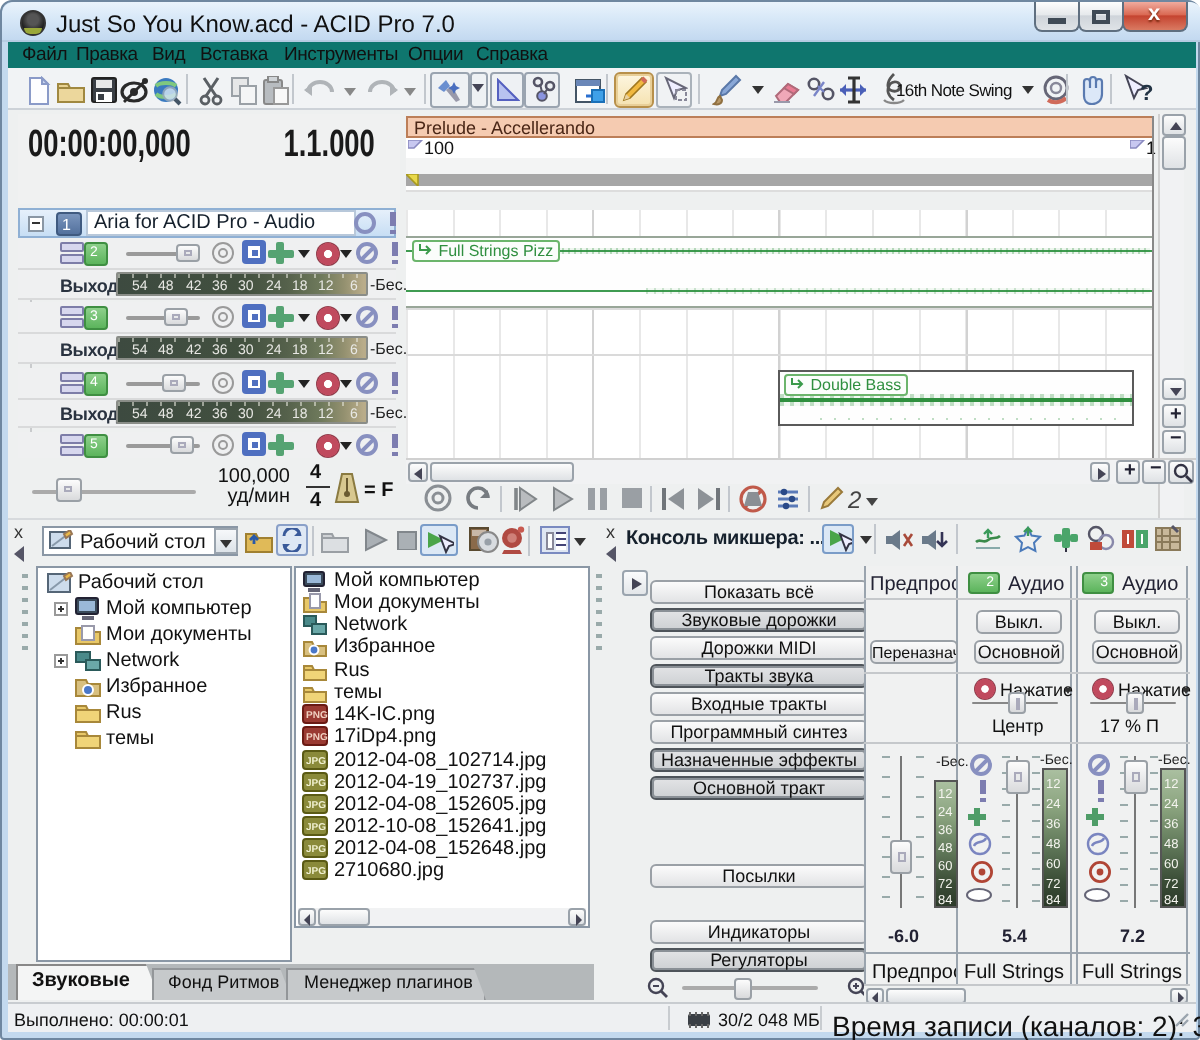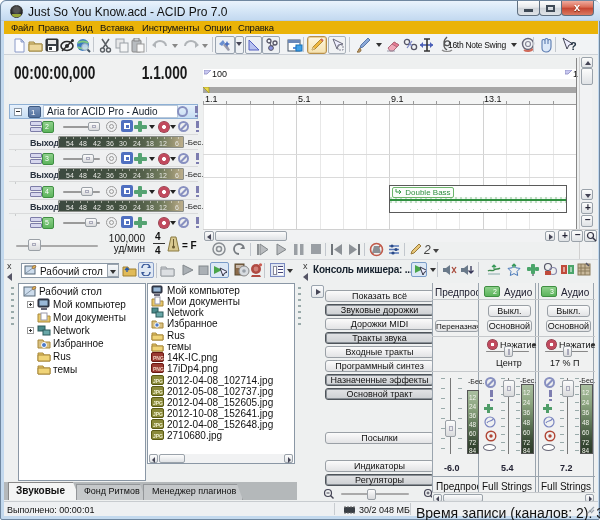--- a/index.html
+++ b/index.html
@@ -5,21 +5,21 @@
 html,body{width:600px;height:520px;overflow:hidden}
 body{font-family:"Liberation Sans",sans-serif}
 .a{position:absolute}
 .tx{position:absolute;white-space:nowrap;color:#111}
 #win{position:relative;width:600px;height:520px;background:#c3d9ee;border:1px solid #6f87a0;border-radius:6px 6px 2px 2px}
 
 #title{position:absolute;left:0;top:0;width:600px;height:20px;background:linear-gradient(#eaf3fc,#d9e9f8 40%,#c3d9f0);border-radius:6px 6px 0 0;border-bottom:1px solid #b6cce2}
 .wbtn{position:absolute;top:0;height:15px;border:1px solid #5f6f80;border-top:none;border-radius:0 0 4px 4px;background:linear-gradient(#fdfdfd,#e6e9ec 45%,#cfd4da 50%,#dfe3e7)}
 .wbtn i{position:absolute;background:#3f4a56}
 
-#menu{position:absolute;left:3px;top:20px;width:594px;height:13px;background:#eab308}
+#menu{position:absolute;left:3px;top:20px;width:594px;height:13px;background:#0f766e}
 #menu span{position:absolute;top:1px;font-size:9.5px;color:#111;letter-spacing:-.2px}
 
 #tbar{position:absolute;left:3px;top:33px;width:594px;height:21px;background:#f1f3f5;border-bottom:1px solid #cdd2d8}
 .tsep{position:absolute;top:3px;width:1px;height:15px;background:#c2c7cd}
 
 #lpan{position:absolute;left:3px;top:54px;width:199px;height:204px;background:#eef0f0}
 #timedisp{position:absolute;left:5px;top:2px;width:191px;height:45px;background:#f0f1f1}
 .trow{position:absolute;left:5px;width:189px;background:#eff0f1;border-bottom:1px solid #d9dadb}
 .meterbar{position:absolute;background:repeating-linear-gradient(90deg,rgba(235,235,225,.55) 0 1px,transparent 1px 7px) top left/100% 2px no-repeat,linear-gradient(90deg,#3d4a40,#42503f 50%,#55614b 68%,#6f7a5c 82%,#93906f 91%,#b9ac8a 99%);border:1px solid #8a8d88;border-radius:1px}
 .meterbar b{position:absolute;top:3px;font-size:7px;font-weight:normal;color:#e8e8e4}
@@ -441,50 +441,55 @@
  <div class="a" style="left:149px;top:188px;width:12px;height:1px;background:#333"></div>
  <div class="tx" style="left:151px;top:190px;font-size:10px;font-weight:bold">4</div>
  <svg class="a" style="left:163px;top:181px" width="13" height="17">
         <path d="M4 1h5l3 14H1z" fill="#d8c890" stroke="#8a7a40"></path>
         <path d="M6.5 3v9" stroke="#6a5a30"></path>
         <circle cx="6.5" cy="11" r="1.5" fill="#6a5a30"></circle>
       </svg>
  <div class="tx" style="left:178px;top:185px;font-size:10px;font-weight:bold">= F</div>
 </div>
 <div id="tline">
+ <div id="pinkbar">
+        <div class="tx" style="left:3px;top:0px;font-size:9px;color:#4a2616">Prelude - Accellerando</div>
+      </div>
  <div class="a" style="left:0;top:14px;width:374px;height:27px;background:#fff;border-bottom:1px solid #ddd">
    <svg class="a" style="left:1px;top:1px" width="8" height="8">
           <path d="M0 0h7l-4 4H0z" fill="#c8c8f0" stroke="#8a8ac0" stroke-width=".8"></path>
         </svg>
    <div class="tx" style="left:9px;top:0;font-size:9px">100</div>
    <svg class="a" style="left:362px;top:1px" width="8" height="8">
           <path d="M0 0h7l-4 4H0z" fill="#c8c8f0" stroke="#8a8ac0" stroke-width=".8"></path>
         </svg>
    <div class="tx" style="left:370px;top:0;font-size:9px">1</div>
  </div>
  <div class="a" style="left:0;top:24px;width:374px;height:8px;background:#f3f4f4"></div>
  <div class="a" style="left:0;top:32px;width:374px;height:6px;background:#a6a6a6"></div>
  <svg class="a" style="left:0px;top:32px" width="7" height="6">
         <path d="M0 0h6v6z" fill="#e8d84a" stroke="#a89a20" stroke-width=".8"></path>
       </svg>
- <div class="a" style="left:0;top:38px;width:374px;height:12px;background:#f3f4f4;border-bottom:1px solid #999">
-  <div class="tx" style="left:2px;top:1px;font-size:9px">1.1</div>
-  <div class="tx" style="left:95px;top:1px;font-size:9px">5.1</div>
-  <div class="tx" style="left:188px;top:1px;font-size:9px">9.1</div>
-  <div class="tx" style="left:281px;top:1px;font-size:9px">13.1</div>
-  <div class="a" style="left:0;top:8px;width:374px;height:4px;background:repeating-linear-gradient(90deg,#9a9a9a 0 1px,transparent 1px 23.3px)"></div>
- </div>
  <div class="a" style="left:0;top:50px;width:374px;height:124px;background:#fff">
   <div class="a" style="left:0;top:0;width:374px;height:124px;background:repeating-linear-gradient(90deg,#e8e8e8 0 1px,transparent 1px 23.3px)"></div>
   <div class="a" style="left:93px;top:0;width:1px;height:124px;background:#d2d2d2"></div>
   <div class="a" style="left:186px;top:0;width:1px;height:124px;background:#d2d2d2"></div>
   <div class="a" style="left:280px;top:0;width:1px;height:124px;background:#d2d2d2"></div>
   <div class="a" style="left:0;top:49px;width:374px;height:1px;background:#dadada"></div>
   <div class="a" style="left:0;top:72px;width:374px;height:1px;background:#dadada"></div>
 
+  <div class="a" style="left:0;top:13px;width:374px;height:36px;background:#fefefe;border-top:1px solid #98a698;border-bottom:1px solid #98a698">
+   <div class="a" style="left:0;top:6px;width:374px;height:1px;background:#3f9b51"></div>
+   <div class="a" style="left:60px;top:5px;width:312px;height:3px;background:repeating-linear-gradient(90deg,rgba(45,145,60,.35) 0 1px,rgba(45,145,60,.08) 1px 3px)"></div>
+   <div class="a" style="left:0;top:26px;width:374px;height:1px;background:#3f9b51"></div>
+   <div class="a" style="left:120px;top:25px;width:252px;height:3px;background:repeating-linear-gradient(90deg,rgba(45,145,60,.25) 0 1px,rgba(45,145,60,.05) 1px 4px)"></div>
+   <div class="cliplab" style="left:3px;top:1px"><svg width="8" height="7">
+              <path d="M1 1v3h5m-2-2l2 2-2 2" stroke="#3a9a4a" fill="none"></path>
+            </svg> Full Strings Pizz</div>
+  </div>
 
   <div class="a" style="left:186px;top:80px;width:178px;height:28px;background:#fefefe;border:1px solid #5a5a5a">
    <div class="a" style="left:0;top:13px;width:176px;height:2px;background:#2f8f3f"></div>
    <div class="a" style="left:0;top:11px;width:176px;height:6px;background:repeating-linear-gradient(90deg,rgba(45,145,60,.3) 0 2px,rgba(45,145,60,.05) 2px 5px)"></div>
    <div class="a" style="left:20px;top:23px;width:150px;height:1px;background:repeating-linear-gradient(90deg,rgba(45,145,60,.3) 0 1px,transparent 1px 7px)"></div>
    <div class="cliplab" style="left:2px;top:1px"><svg width="8" height="7">
               <path d="M1 1v3h5m-2-2l2 2-2 2" stroke="#3a9a4a" fill="none"></path>
             </svg> Double Bass</div>
   </div>
 
@@ -730,21 +735,21 @@
           <b style="position:absolute;left:1px;top:2px;font-size:5px;color:#f0d0c0;font-weight:bold">PNG</b>
         </div>
         <div class="li" style="left:19px;top:79px">17iDp4.png</div>
   <div class="a" style="left:3px;top:91px;width:13px;height:10px;background:#8a8a3a;border-radius:2px;border:1px solid #5a5a14">
           <b style="position:absolute;left:1px;top:2px;font-size:5px;color:#f0f0d0;font-weight:bold">JPG</b>
         </div>
         <div class="li" style="left:19px;top:91px">2012-04-08_102714.jpg</div>
   <div class="a" style="left:3px;top:102px;width:13px;height:10px;background:#8a8a3a;border-radius:2px;border:1px solid #5a5a14">
           <b style="position:absolute;left:1px;top:2px;font-size:5px;color:#f0f0d0;font-weight:bold">JPG</b>
         </div>
-        <div class="li" style="left:19px;top:102px">2012-05-08_102737.jpg</div>
+        <div class="li" style="left:19px;top:102px">2012-04-19_102737.jpg</div>
   <div class="a" style="left:3px;top:113px;width:13px;height:10px;background:#8a8a3a;border-radius:2px;border:1px solid #5a5a14">
           <b style="position:absolute;left:1px;top:2px;font-size:5px;color:#f0f0d0;font-weight:bold">JPG</b>
         </div>
         <div class="li" style="left:19px;top:113px">2012-04-08_152605.jpg</div>
   <div class="a" style="left:3px;top:124px;width:13px;height:10px;background:#8a8a3a;border-radius:2px;border:1px solid #5a5a14">
           <b style="position:absolute;left:1px;top:2px;font-size:5px;color:#f0f0d0;font-weight:bold">JPG</b>
         </div>
         <div class="li" style="left:19px;top:124px">2012-10-08_152641.jpg</div>
   <div class="a" style="left:3px;top:135px;width:13px;height:10px;background:#8a8a3a;border-radius:2px;border:1px solid #5a5a14">
           <b style="position:absolute;left:1px;top:2px;font-size:5px;color:#f0f0d0;font-weight:bold">JPG</b>

